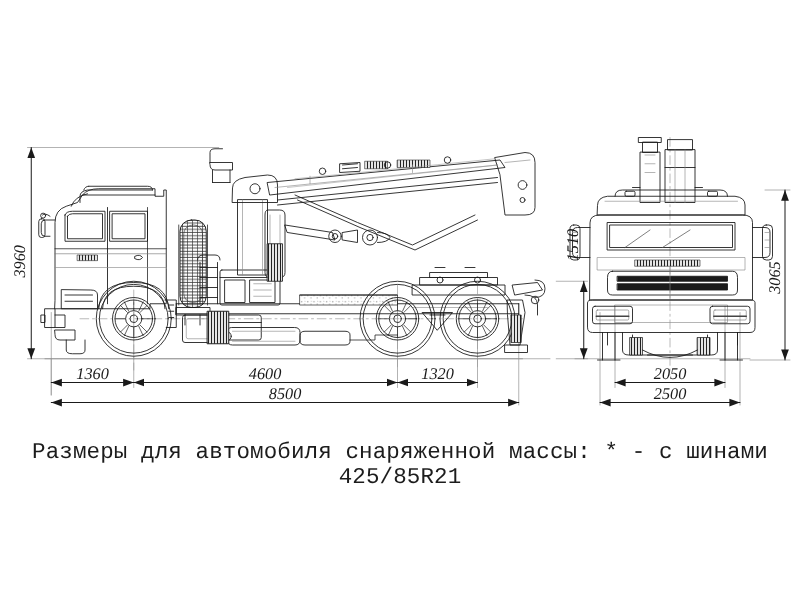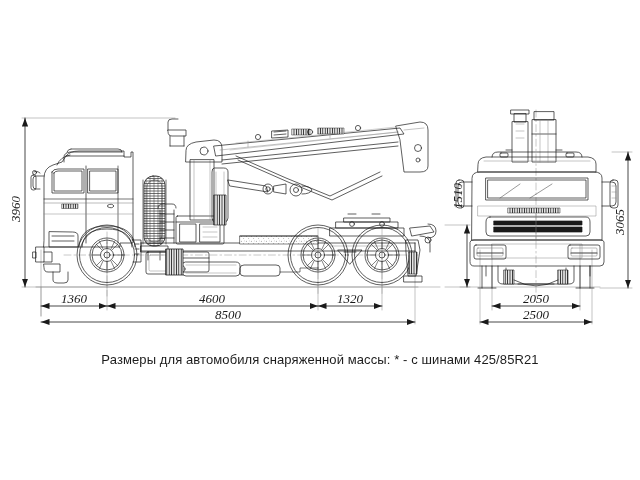--- a/index.html
+++ b/index.html
@@ -16,22 +16,22 @@
     font-family:"Liberation Serif", serif;
     font-style:italic;
     font-size:13px;
     fill:#1a1a1a;
   }
   .caption{
     position:absolute;
     left:0;right:0;
     top:352px;
     text-align:center;
-    font-family:Liberation Sans, sans-serif;
-    font-size:13px;
+    font-family:Liberation Mono, monospace;
+    font-size:18px;
     color:#1c1c1c;
     letter-spacing:.1px;
   }
 </style>
 </head>
 <body>
 
 <div id="stage">
 <svg width="640" height="480" viewBox="0 0 640 480" xmlns="http://www.w3.org/2000/svg">
 

